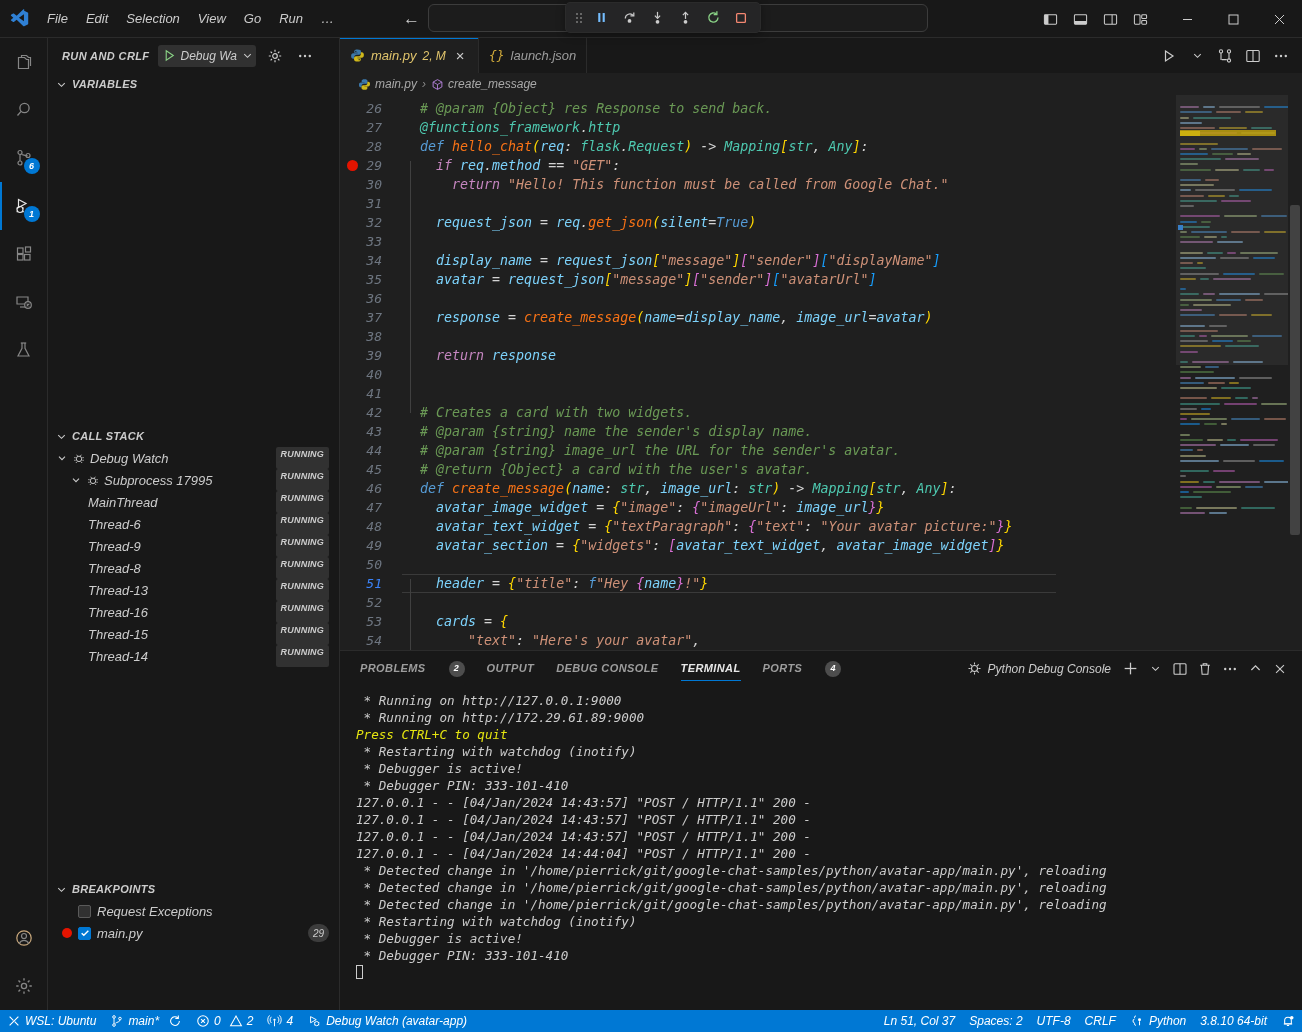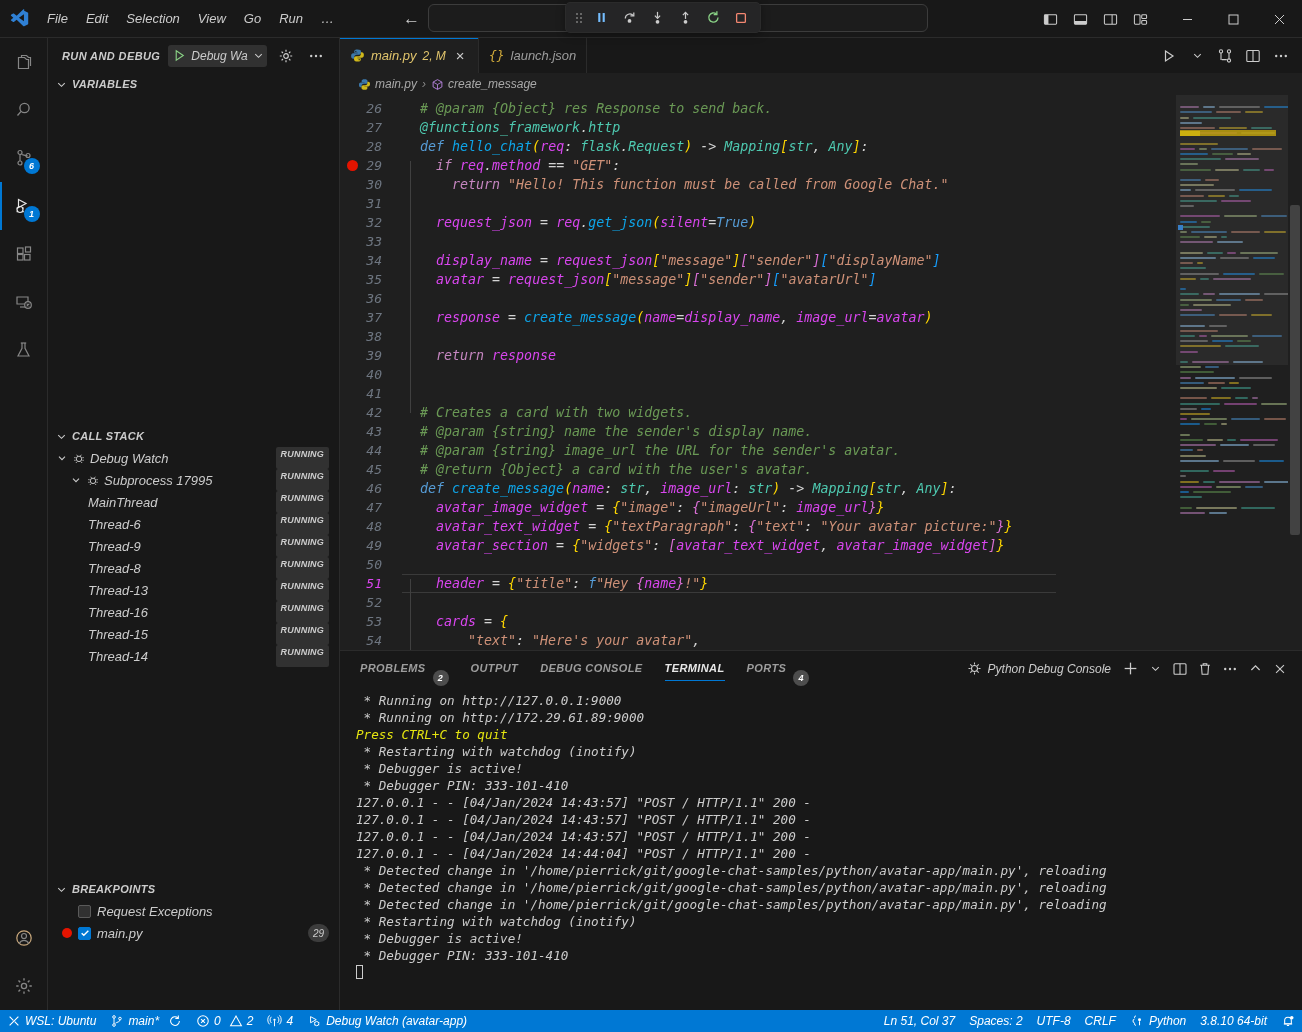--- a/index.html
+++ b/index.html
@@ -155,39 +155,39 @@
   .code-area { flex: 1 1 auto; position: relative; overflow: hidden; }
   .code-lines {
     font-family: "DejaVu Sans Mono", monospace; font-size: 13.3px; line-height: 19px;
     white-space: pre; padding-top: 4px;
   }
   .cline { height: 19px; display: flex; align-items: flex-start; position: relative; }
   .gutter {
     width: 62px; flex: 0 0 62px; text-align: right; padding-right: 20px;
     color: #6e7681; font-size: 13px; position: relative;
   }
-  .cline.cur .gutter { color: #d946ef; }
+  .cline.cur .gutter { color: #3b82f6; }
   .bp-marker {
     position: absolute; left: 7px; top: 4px; width: 11px; height: 11px;
     border-radius: 50%; background: #e51400;
   }
   .ctext { flex: 1 1 auto; padding-left: 2px; }
   .cline.current-line::after {
     content: ""; position: absolute; left: 62px; right: 120px; top: 0; bottom: 0;
     border-top: 1px solid #3a3a3a; border-bottom: 1px solid #3a3a3a; pointer-events: none;
   }
   .indent-guide {
     position: absolute; top: 0; bottom: 0; width: 1px; background: #404040;
   }
   
   .t-com { color: #6a9955; }
   .t-kw  { color: #c586c0; }
   .t-kw2 { color: #569cd6; }
-  .t-fn  { color: #0ea5e9; }
-  .t-var { color: #d946ef; }
+  .t-fn  { color: #f97316; }
+  .t-var { color: #7dd3fc; }
   .t-str { color: #ce9178; }
   .t-type{ color: #4ec9b0; }
   .t-op  { color: #d4d4d4; }
   .t-br1 { color: #ffd700; }
   .t-br2 { color: #da70d6; }
   .t-br3 { color: #179fff; }
   .t-dec { color: #4ec9b0; }
 
   .minimap {
     width: 112px; flex: 0 0 112px; background: #1f1f1f; position: relative; overflow: hidden;
@@ -196,21 +196,21 @@
   .mm-line { position: absolute; height: 2px; border-radius: 1px; }
   .mm-slider { position: absolute; left: 0; right: 0; background: rgba(121,121,121,0.12); }
   .scroll-track { width: 14px; flex: 0 0 14px; background: #1f1f1f; position: relative; }
   .scroll-thumb { position: absolute; left: 2px; width: 10px; background: #424242; border-radius: 2px; }
 
   
   .panel { height: 360px; flex: 0 0 360px; background: #181818; display: flex; flex-direction: column; border-top: 1px solid #2b2b2b; }
   .panel-head { height: 35px; flex: 0 0 35px; display: flex; align-items: center; padding-left: 20px; }
   .ptab {
     font-size: 11px; font-weight: 600; letter-spacing: .4px; color: #9d9d9d; margin-right: 22px;
-    display: flex; align-items: flex-end; gap: 7px; cursor: default; position: relative;
+    display: flex; align-items: center; gap: 23px; cursor: default; position: relative;
     height: 35px; line-height: 35px;
   }
   .ptab.active { color: #e7e7e7; }
   .ptab.active::after { content:""; position:absolute; left:0; right:0; bottom:5px; height:1px; background:#0078d4; }
   .ptab-badge {
     background: #4d4d4d; color: #fff; font-size: 9px; min-width: 16px; height: 16px;
     border-radius: 8px; display: inline-flex; align-items: center; justify-content: center; padding: 0 4px;
   }
   .panel-actions { margin-left: auto; display: flex; align-items: center; gap: 1px; padding-right: 10px; }
   .pa-label { font-size: 12px; color: #cccccc; display: flex; align-items: center; gap: 6px; margin-right: 6px; }
@@ -430,21 +430,21 @@
       <div class="act-item">
         <svg width="24" height="24" viewBox="0 0 24 24">
             <circle cx="12" cy="12" r="2.6" stroke="currentColor" stroke-width="1.3" fill="none"></circle>
             <path d="M12 4.2v2.4M12 17.4v2.4M4.2 12h2.4M17.4 12h2.4M6.5 6.5l1.7 1.7M15.8 15.8l1.7 1.7M17.5 6.5l-1.7 1.7M8.2 15.8l-1.7 1.7" stroke="currentColor" stroke-width="1.4"></path>
           </svg>
       </div>
     </div>
 
     <div class="sidebar">
       <div class="sidebar-header">
-        <span class="sidebar-title">RUN AND DEBUG</span>
+        <span class="sidebar-title">RUN AND CRLF</span>
         <div class="config-pill">
           <svg width="15" height="15" viewBox="0 0 16 16">
               <path d="M4.5 3 12 8l-7.5 5z" stroke="#89d185" stroke-width="1.2" fill="none"></path>
             </svg>
           <span class="config-name">Debug Wa</span>
           <svg width="13" height="13" viewBox="0 0 16 16">
               <path d="M4 6.2 8 10.2l4-4" stroke="#cccccc" stroke-width="1.3" fill="none"></path>
             </svg>
         </div>
         <div class="sh-icon">

